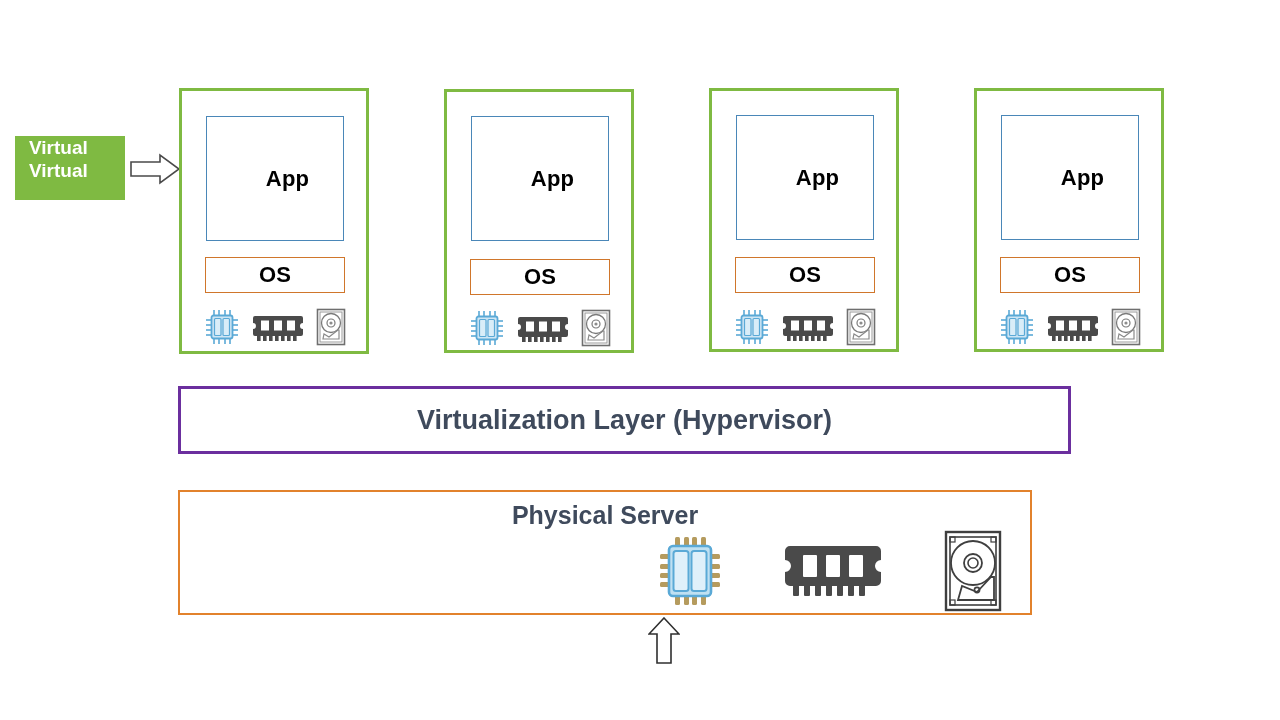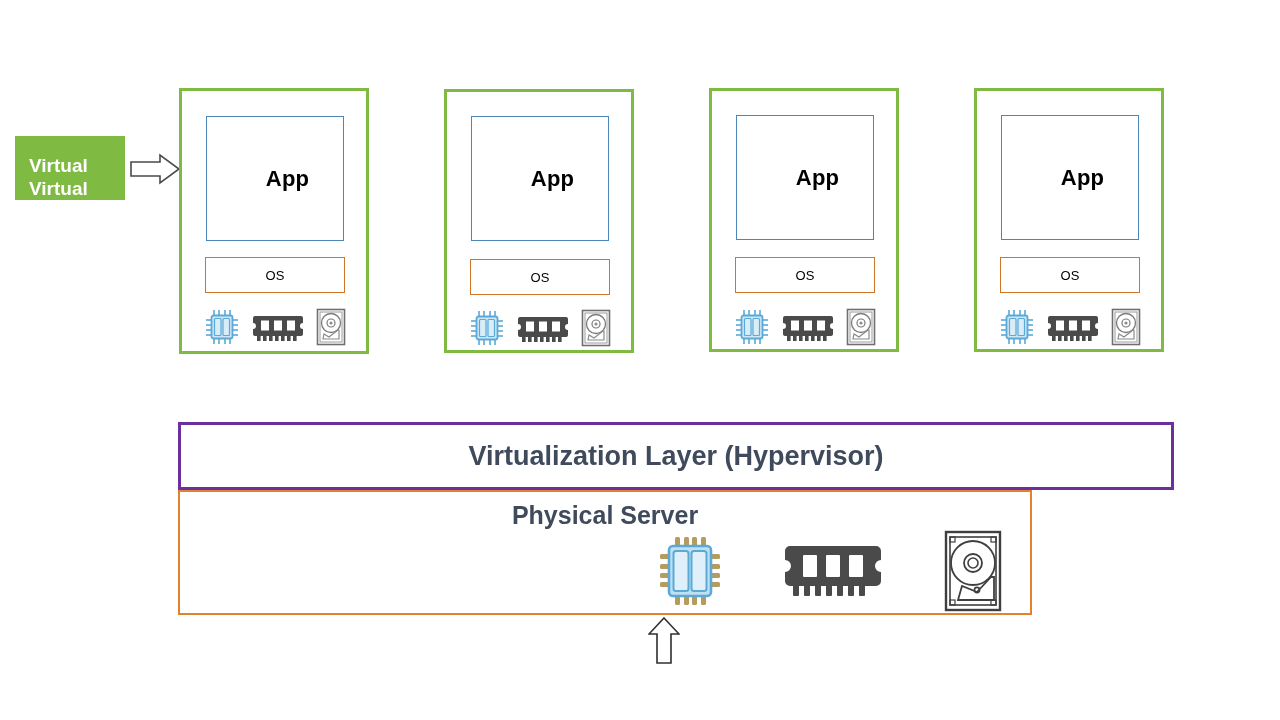--- a/index.html
+++ b/index.html
@@ -26,21 +26,21 @@
     top: 136px;
     width: 110px;
     height: 64px;
     background: #7fba42;
     color: #ffffff;
     font-weight: bold;
     font-size: 19px;
     line-height: 23px;
     display: flex;
     flex-direction: column;
-    justify-content: flex-end;
+    justify-content: flex-start;
     padding-left: 14px;
     box-sizing: border-box;
   }
   .vm-label span { display: block; }
 
   .vm-arrow {
     position: absolute;
     left: 130px;
     top: 153px;
     width: 50px;
@@ -73,46 +73,45 @@
   .os-box {
     position: absolute;
     border: 1px solid #d0762b;
     background: #ffffff;
     box-sizing: border-box;
     display: flex;
     align-items: center;
     justify-content: center;
   }
   .os-box .txt {
-    font-size: 13px;
-    font-weight: normal;
+    font-size: 22px;
+    font-weight: bold;
     color: #000000;
     letter-spacing: 0.2px;
   }
   .hw-row {
     position: absolute;
     display: flex;
     align-items: center;
     justify-content: space-between;
   }
 
   
   .hypervisor {
     position: absolute;
     left: 178px;
     top: 386px;
-    width: 996px;
+    width: 893px;
     height: 68px;
     border: 3px solid #6b2f9e;
     background: #ffffff;
     box-sizing: border-box;
     display: flex;
     align-items: center;
     justify-content: center;
-    margin-top: 36px;
   }
   .hypervisor .txt {
     font-size: 27px;
     font-weight: bold;
     color: #3f4a5c;
   }
 
   
   .physical {
     position: absolute;

